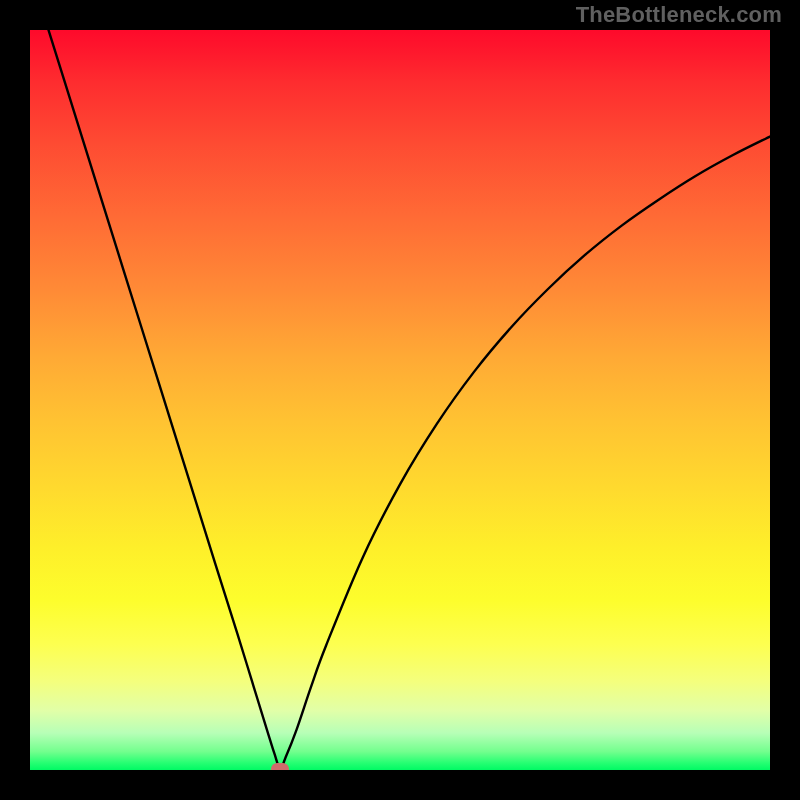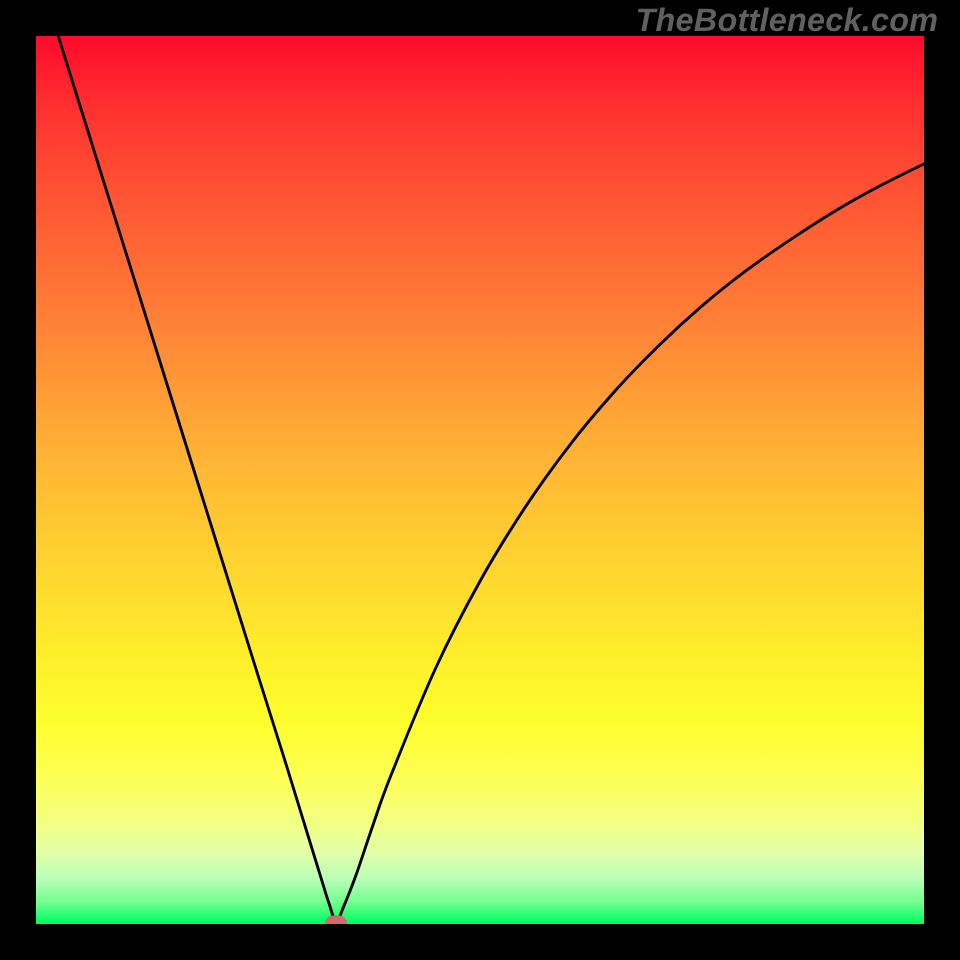--- a/index.html
+++ b/index.html
@@ -15,25 +15,24 @@
     position: relative;
     width: 800px;
     height: 800px;
     background: #000;
   }
   .watermark {
     position: absolute;
     top: 2px;
     right: 18px;
     color: #606060;
-    font-size: 27px;
+    font-size: 22px;
     font-weight: 600;
     letter-spacing: 0.2px;
     z-index: 10;
-    font-style: italic;
   }
   .plot-area {
     position: absolute;
     left: 30px;
     top: 30px;
     width: 740px;
     height: 740px;
     overflow: hidden;
     
     background: linear-gradient(

